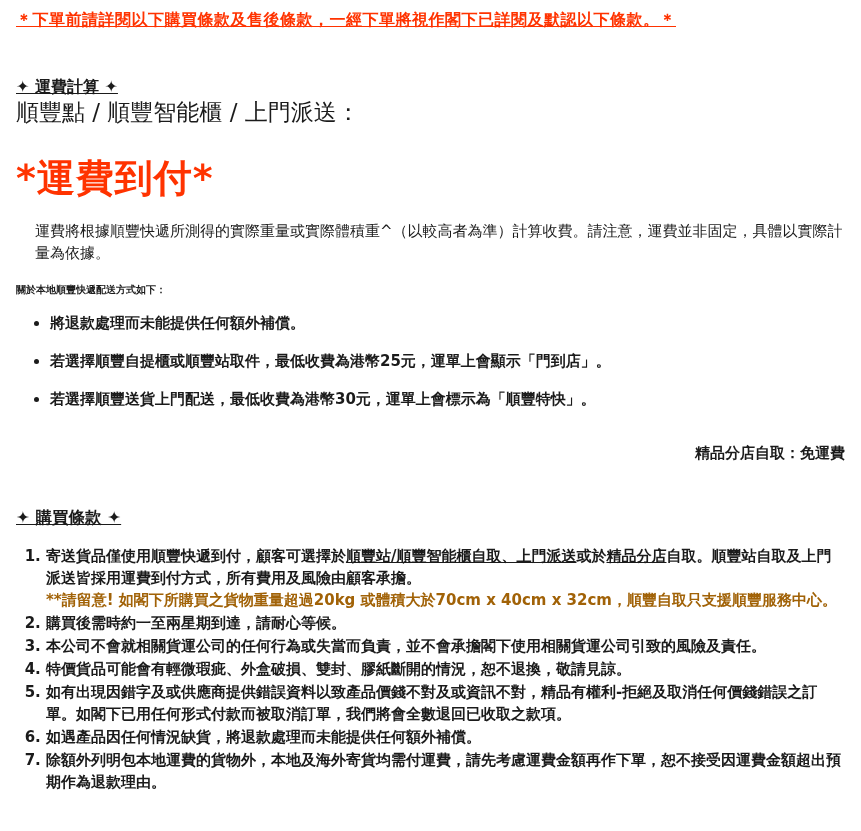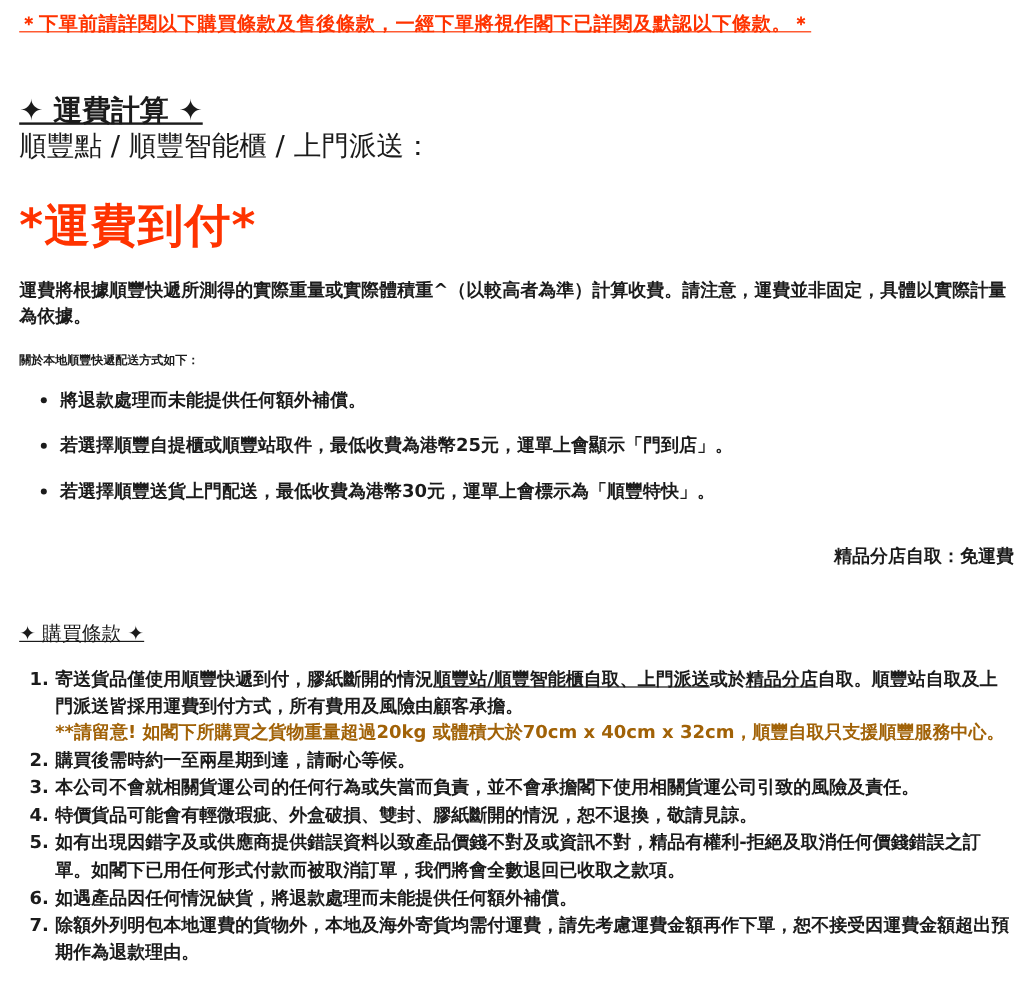--- a/index.html
+++ b/index.html
@@ -17,44 +17,45 @@
   }
   .notice-top {
     color: #ff3300;
     font-size: 16px;
     font-weight: bold;
     text-decoration: underline;
     margin-bottom: 46px;
     letter-spacing: 0.5px;
   }
   .shipping-heading {
-    font-size: 24px;
+    font-size: 16px;
     font-weight: bold;
     text-decoration: underline;
     line-height: 1.3;
   }
   .shipping-subheading {
     font-size: 23px;
     font-weight: normal;
     line-height: 1.3;
     margin-bottom: 28px;
   }
   .big-highlight {
     color: #ff3300;
     font-size: 38px;
     font-weight: bold;
     line-height: 1.2;
     margin-bottom: 20px;
     letter-spacing: 1px;
   }
   .body-para {
     font-size: 15px;
-    font-weight: bold;
+    font-weight: normal;
     line-height: 1.45;
     margin-bottom: 18px;
+    margin-left: 19px;
   }
   .delivery-intro {
     font-size: 10px;
     font-weight: bold;
     margin-bottom: 16px;
   }
   ul.delivery-bullets {
     padding-left: 34px;
     margin-bottom: 34px;
   }
@@ -71,21 +72,21 @@
     margin-bottom: 42px;
   }
   .pickup-free {
     font-size: 15px;
     font-weight: bold;
     margin-bottom: 44px;
     text-align: right;
   }
   .terms-heading {
     font-size: 16.5px;
-    font-weight: normal;
+    font-weight: bold;
     text-decoration: underline;
     margin-bottom: 16px;
   }
   ol.terms-list {
     padding-left: 30px;
   }
   ol.terms-list li {
     font-size: 15px;
     font-weight: bold;
     line-height: 1.47;
@@ -122,21 +123,21 @@
     <li>若選擇順豐送貨上門配送，最低收費為港幣30元，運單上會標示為「順豐特快」。</li>
   </ul>
 
 
   <div class="pickup-free">精品分店自取：免運費</div>
 
   <div class="terms-heading">✦ 購買條款 ✦</div>
 
   <ol class="terms-list">
     <li>
-      <span>寄送貨品僅使用順豐快遞到付，膠紙斷開的情況</span><span class="inline-underline">順豐站/順豐智能櫃自取、上門派送</span><span>或於</span><span class="inline-underline">精品分店</span><span>自取。順豐站自取及上門派送皆採用運費到付方式，所有費用及風險由顧客承擔。</span>
+      <span>寄送貨品僅使用順豐快遞到付，顧客可選擇於</span><span class="inline-underline">順豐站/順豐智能櫃自取、上門派送</span><span>或於</span><span class="inline-underline">精品分店</span><span>自取。順豐站自取及上門派送皆採用運費到付方式，所有費用及風險由顧客承擔。</span>
       <div class="warning-red">**請留意! 如閣下所購買之貨物重量超過20kg 或體積大於70cm x 40cm x 32cm，順豐自取只支援順豐服務中心。</div>
     </li>
     <li>購買後需時約一至兩星期到達，請耐心等候。</li>
     <li>本公司不會就相關貨運公司的任何行為或失當而負責，並不會承擔閣下使用相關貨運公司引致的風險及責任。</li>
     <li>特價貨品可能會有輕微瑕疵、外盒破損、雙封、膠紙斷開的情況，恕不退換，敬請見諒。</li>
     <li>如有出現因錯字及或供應商提供錯誤資料以致產品價錢不對及或資訊不對，精品有權利-拒絕及取消任何價錢錯誤之訂單。如閣下已用任何形式付款而被取消訂單，我們將會全數退回已收取之款項。</li>
     <li>如遇產品因任何情況缺貨，將退款處理而未能提供任何額外補償。</li>
     <li>除額外列明包本地運費的貨物外，本地及海外寄貨均需付運費，請先考慮運費金額再作下單，恕不接受因運費金額超出預期作為退款理由。</li>
 
   </ol>

